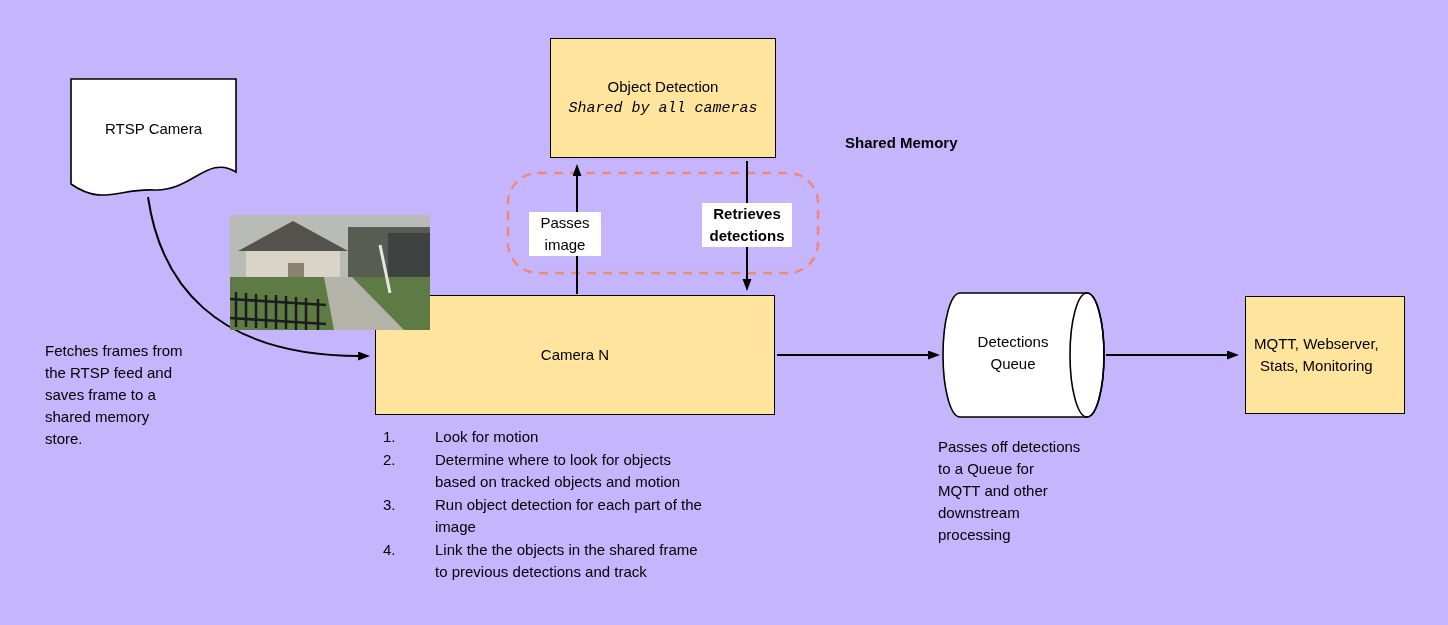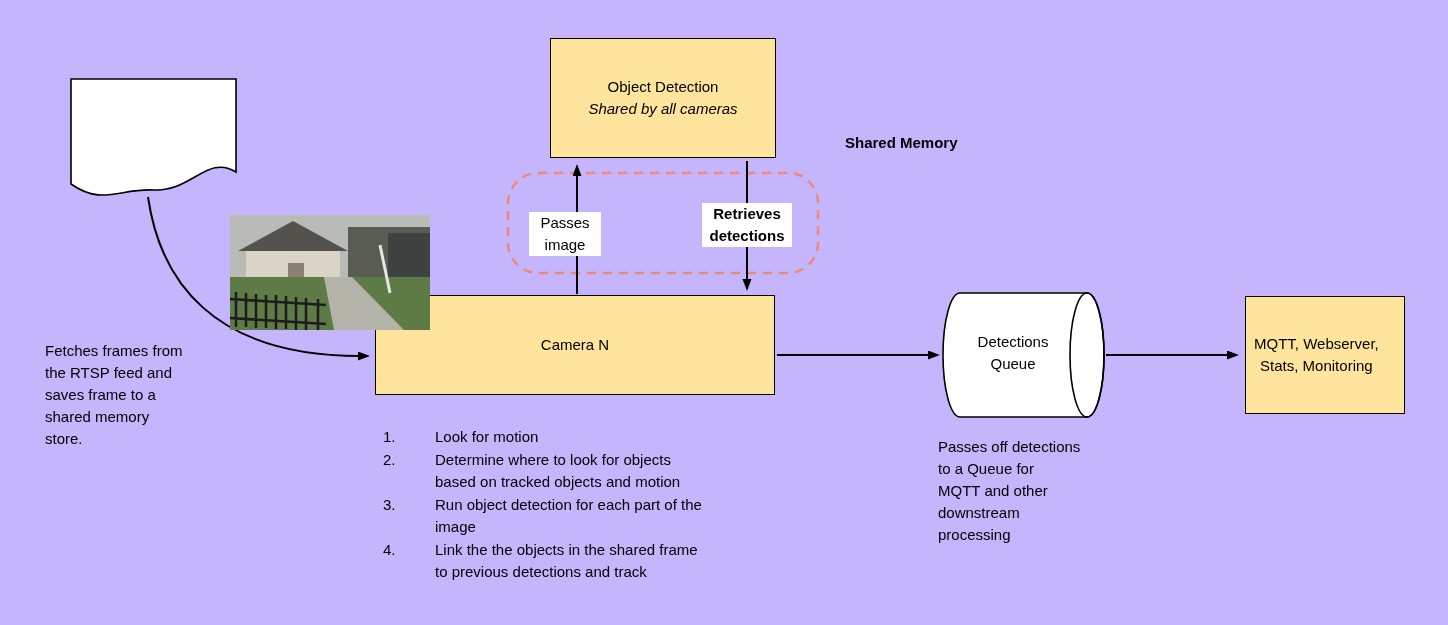--- a/index.html
+++ b/index.html
@@ -7,21 +7,21 @@
 
   .canvas {
     position: relative;
     width: 1448px;
     height: 625px;
     background: #c4b5fd;
     overflow: hidden;
     font-size: 15px;
   }
   .preline { white-space: pre-line; }
-  .italic { font-style: italic; }
+  .italic { font-style: italic; font-family: Liberation Mono, monospace; }
   .bold { font-weight: bold; }
 
   
   .node {
     position: absolute;
     background: #ffe49e;
     border: 1.6px solid #000;
     box-sizing: border-box;
     display: flex;
     flex-direction: column;
@@ -75,21 +75,21 @@
 </head>
 <body>
 
 <div class="canvas">
 
   <div class="node" style="left:550px; top:38px; width:226px; height:120px;">
     <div>Object Detection</div>
     <div class="italic">Shared by all cameras</div>
   </div>
 
-  <div class="node" style="left:375px; top:295px; width:400px; height:100px;">
+  <div class="node" style="left:375px; top:295px; width:400px; height:120px;">
     <div>Camera N</div>
   </div>
 
   <div class="node" style="left:1245px; top:296px; width:160px; height:118px; align-items:flex-start; text-align:center; padding-left:8px;">
     <div class="preline">MQTT, Webserver,
 Stats, Monitoring</div>
   </div>
 
   <svg class="layer" width="1448" height="625" viewBox="0 0 1448 625">
     <defs>
@@ -136,20 +136,21 @@
         <line x1="36" y1="80" x2="36" y2="113"></line>
         <line x1="46" y1="80" x2="46" y2="114"></line>
         <line x1="56" y1="81" x2="56" y2="114"></line>
         <line x1="66" y1="82" x2="66" y2="115"></line>
         <line x1="76" y1="83" x2="76" y2="115"></line>
         <line x1="88" y1="84" x2="88" y2="115"></line>
       </g>
     </svg>
   </div>
 
+  <div class="txt" style="left:71px; top:118px; width:165px; text-align:center;">RTSP Camera</div>
 
   <div class="arrow-label preline" style="left:529px; top:212px; width:72px;text-align:center;">Passes
 image</div>
 
   <div class="arrow-label preline" style="left:702px; top:203px; width:90px;font-weight:bold;">Retrieves
 detections</div>
 
   <div class="txt" style="left:845px; top:132px; width:220px;">
     <div class="bold">Shared Memory</div>
   </div>

